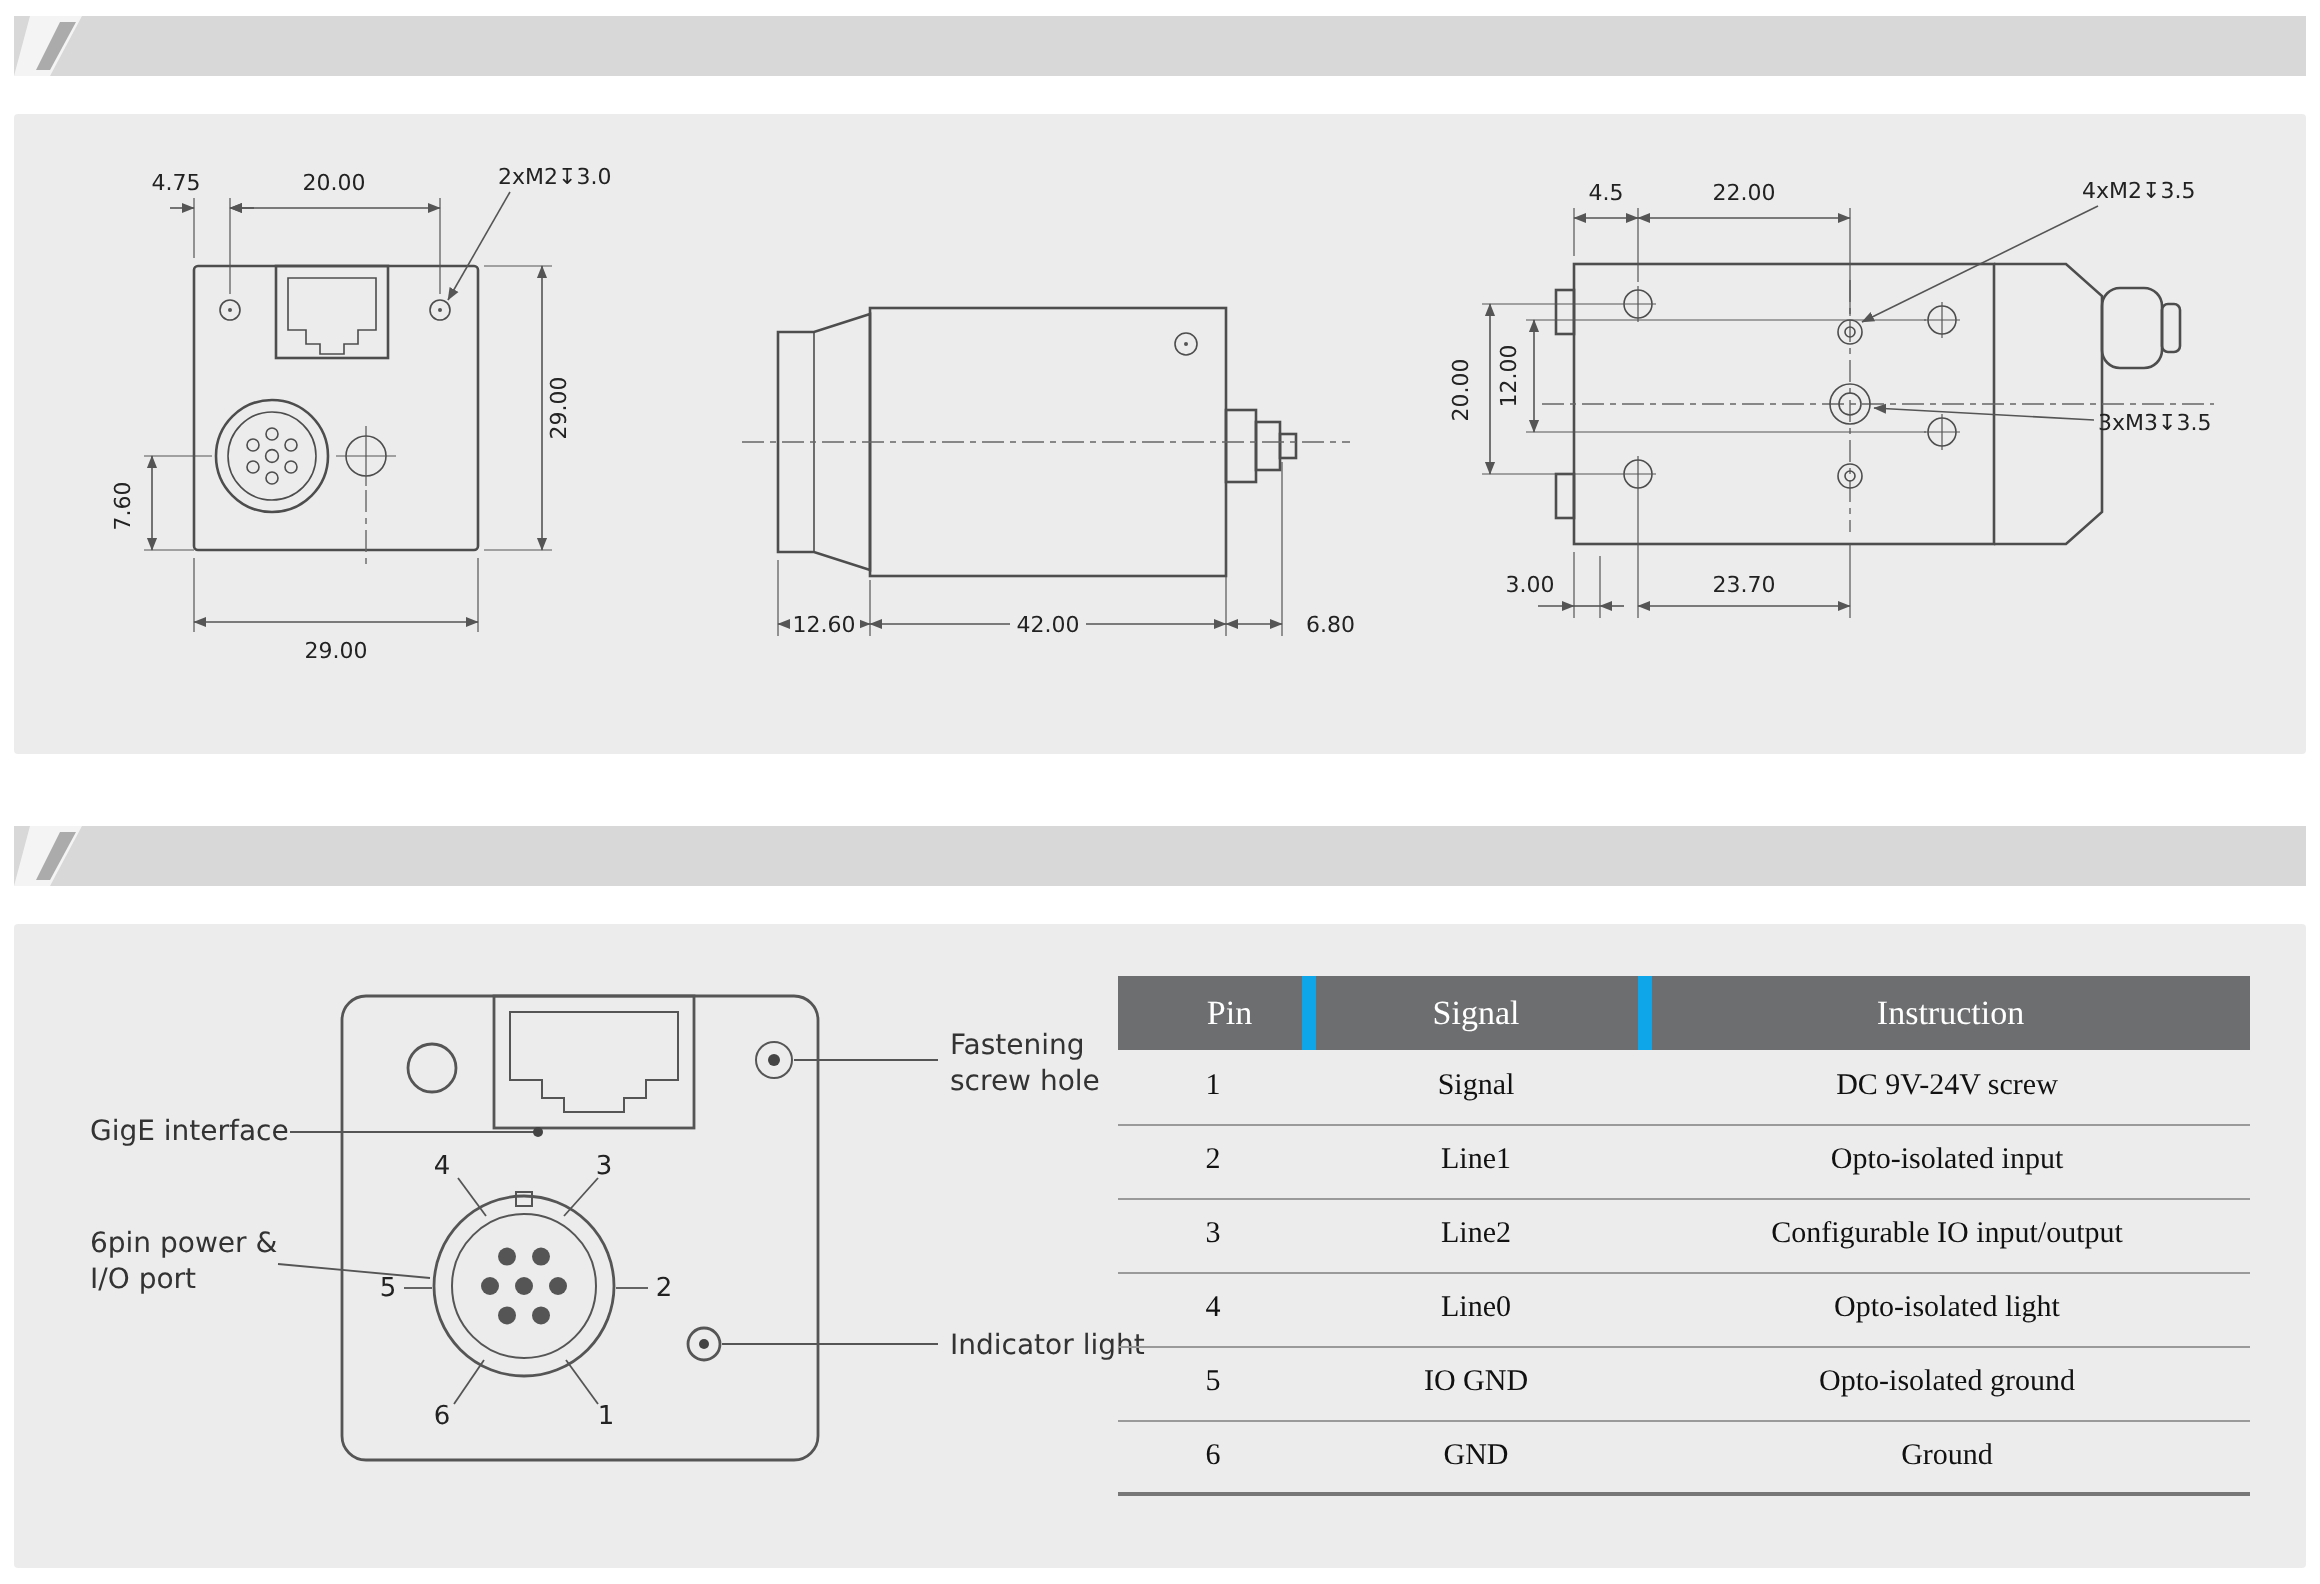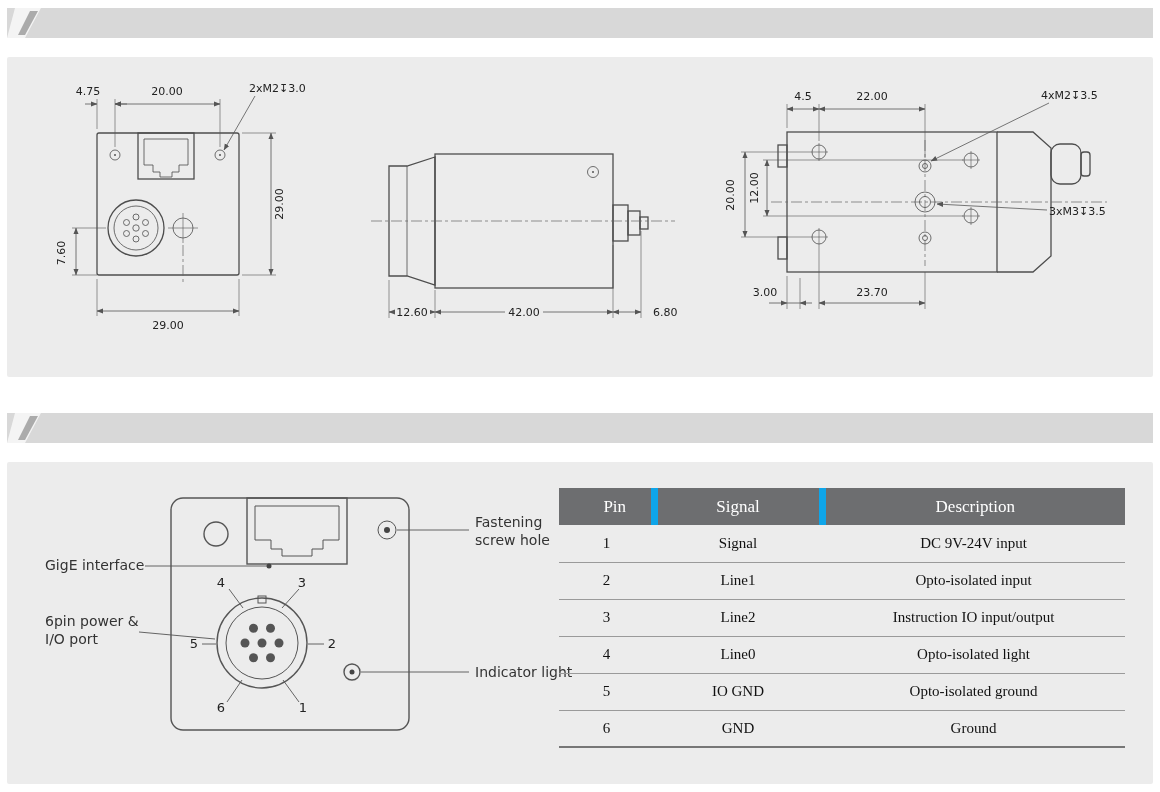--- a/index.html
+++ b/index.html
@@ -289,38 +289,38 @@
   <table class="pin-table">
     <colgroup>
         <col style="width:95px">
         <col style="width:168px">
         <col>
       </colgroup>
     <thead>
       <tr>
         <th>Pin</th>
         <th>Signal</th>
-        <th>Description</th>
+        <th>Instruction</th>
       </tr>
     </thead>
     <tbody>
       <tr>
         <td>1</td>
         <td>Signal</td>
-        <td>DC 9V-24V input</td>
+        <td>DC 9V-24V screw</td>
       </tr>
       <tr>
         <td>2</td>
         <td>Line1</td>
         <td>Opto-isolated input</td>
       </tr>
       <tr>
         <td>3</td>
         <td>Line2</td>
-        <td>Instruction IO input/output</td>
+        <td>Configurable IO input/output</td>
       </tr>
       <tr>
         <td>4</td>
         <td>Line0</td>
         <td>Opto-isolated light</td>
       </tr>
       <tr>
         <td>5</td>
         <td>IO GND</td>
         <td>Opto-isolated ground</td>

